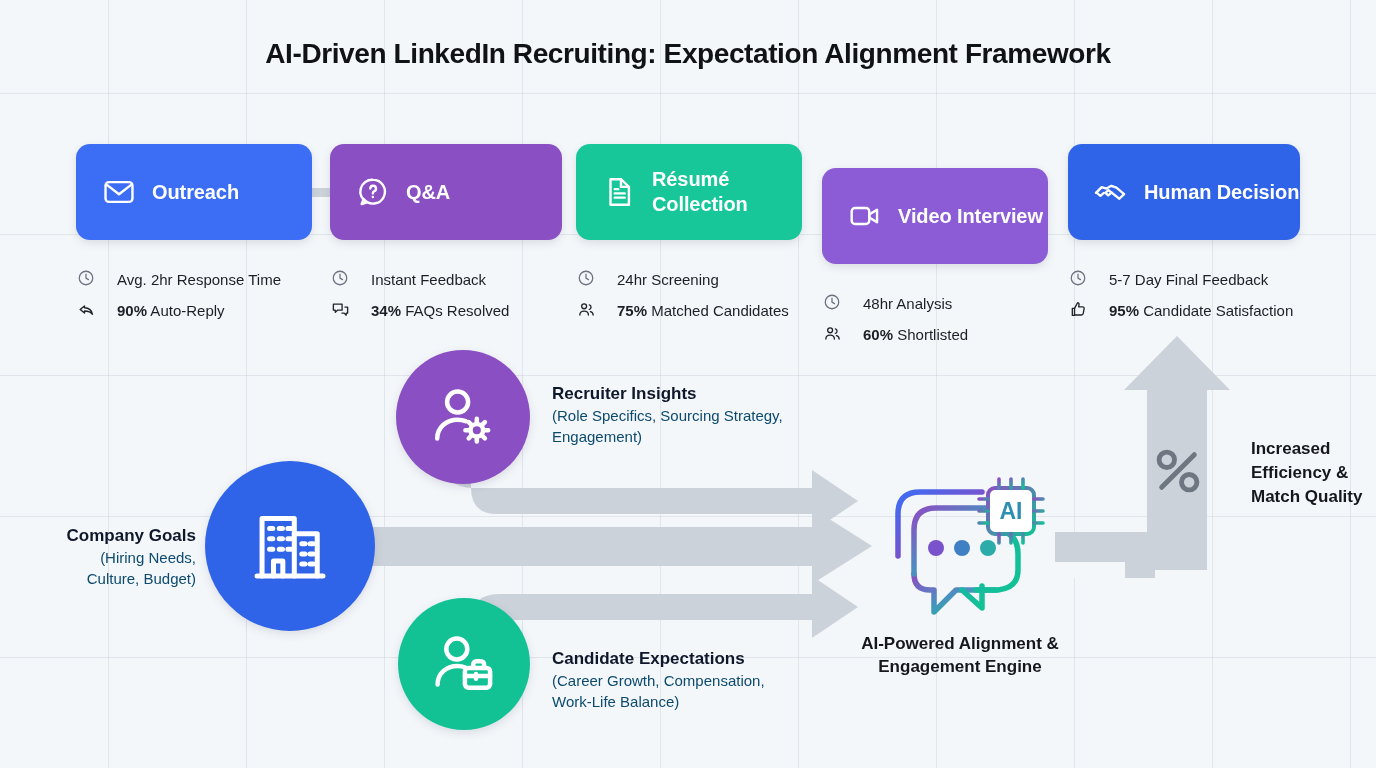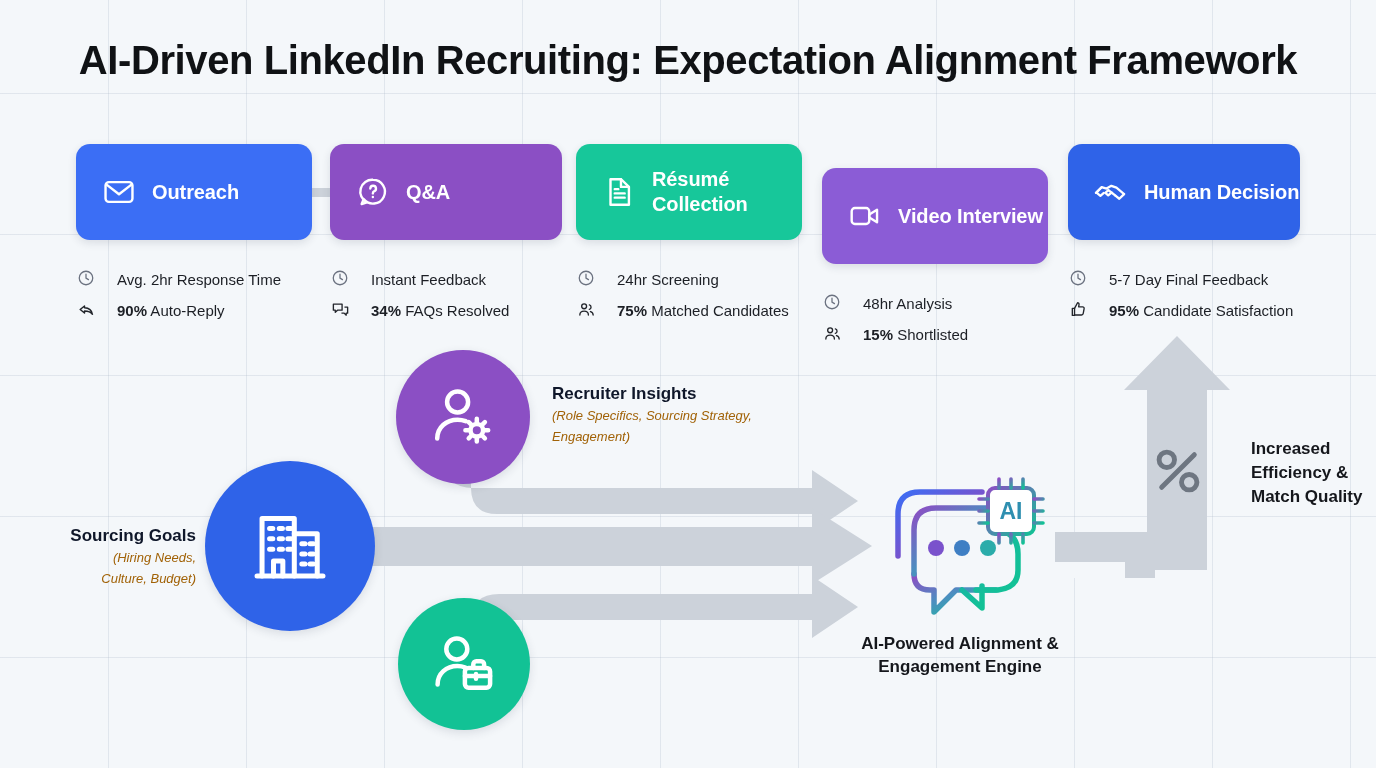--- a/index.html
+++ b/index.html
@@ -18,21 +18,21 @@
       linear-gradient(to bottom, rgba(180,192,205,.30) 1px, transparent 1px);
     background-size:138px 141px;
     background-position:-30px -48px;
     pointer-events:none;
   }
   #stage{position:absolute;inset:0;}
 
   
   #title{
     position:absolute;left:0;top:38px;width:1376px;text-align:center;
-    font-size:40px;font-weight:bold;letter-spacing:-.4px;color:#101215;
+    font-size:28px;font-weight:bold;letter-spacing:-.4px;color:#101215;
   }
 
   
   #pipeline{position:absolute;left:76px;top:144px;width:1224px;height:180px;}
   .connector{
     position:absolute;top:44px;height:9px;background:#ccd2da;border-radius:1px;
   }
   .stage-col{position:absolute;top:0;}
   .card{
     height:96px;border-radius:14px;display:flex;align-items:center;
@@ -49,21 +49,21 @@
   .metric-txt{font-size:15px;color:#1c1f25;white-space:nowrap;}
   .metric-txt b{font-weight:bold;}
 
   
   .node-circle{
     position:absolute;border-radius:50%;display:flex;align-items:center;justify-content:center;
     box-shadow:0 3px 10px rgba(40,50,70,.13);
   }
   .node-text{position:absolute;}
   .node-title{font-size:17px;font-weight:bold;color:#0f172a;line-height:22px;}
-  .node-sub{font-size:13px;color:#a16207;line-height:21px;font-style:italic;}
+  .node-sub{font-size:15px;color:#0c4a6e;line-height:21px;}
   .node-text.right-align{text-align:right;}
 
   .engine-label{
     position:absolute;text-align:center;font-size:17px;font-weight:bold;
     color:#15171c;line-height:23px;
   }
   .outcome-label{
     position:absolute;font-size:17px;font-weight:bold;color:#15171c;line-height:24px;margin-left:40px;
   }
   svg{display:block;overflow:visible;}
@@ -202,21 +202,21 @@
           <span class="metric-txt"><b></b><span>48hr Analysis</span></span>
         </div>
         <div class="metric">
           <span class="metric-ico">
             <svg width="19" height="19" viewBox="0 0 24 24" fill="none" stroke="#22252b" stroke-width="1.7" stroke-linecap="round" stroke-linejoin="round">
                 <circle cx="9" cy="8" r="3.1"></circle>
                 <path d="M3.6 19c0-3 2.4-5 5.4-5s5.4 2 5.4 5"></path>
                 <path d="M15.6 6.2a2.9 2.9 0 0 1 0 5.6M17 14.6c2 .6 3.4 2.3 3.4 4.4"></path>
               </svg>
           </span>
-          <span class="metric-txt"><b>15%</b><span> Shortlisted</span></span>
+          <span class="metric-txt"><b>60%</b><span> Shortlisted</span></span>
         </div>
       </div>
     </div>
 
     <div class="stage-col" style="left:992px;width:232px;">
       <div class="card" style="width:232px;background:#2f63e8;padding-left:24px;">
         <span class="card-icon">
           <svg width="36" height="36" viewBox="0 0 24 24" fill="none" stroke="#fff" stroke-width="1.5" stroke-linecap="round" stroke-linejoin="round">
             <path d="M2.6 12.6l3.8-3.8 3.3.9 3.2-1.8 3.4 1.2 5.1 4.3"></path>
             <path d="M21.4 13.4l-3.2 3.1-2.6-2.1"></path>
@@ -291,35 +291,40 @@
         <path d="M4.2 20.4V4.3h9v16.1"></path>
         <path d="M13.2 8.6h6.4v11.8"></path>
         <path d="M2.8 20.4h18.4"></path>
         <path d="M7.4 20.4v-4.2h2.6v4.2"></path>
         <path d="M6.3 7.1h.9M9 7.1h.9M11.4 7.1h.9M6.3 10h.9M9 10h.9M11.4 10h.9M6.3 12.9h.9M9 12.9h.9M11.4 12.9h.9"></path>
         <path d="M15.3 11.4h.9M17.6 11.4h.9M15.3 14.2h.9M17.6 14.2h.9M15.3 17h.9M17.6 17h.9"></path>
       </svg>
     </span>
   </div>
   <div class="node-text right-align" style="left:0px;top:525px;width:196px;">
-    <div class="node-title">Sourcing Goals</div>
+    <div class="node-title">Company Goals</div>
     <div class="node-sub">(Hiring Needs,</div>
     <div class="node-sub">Culture, Budget)</div>
   </div>
 
   <div class="node-circle" style="left:398px;top:598px;width:132px;height:132px;background:#12c295;">
     <span>
       <svg width="72" height="72" viewBox="0 0 24 24" fill="none" stroke="#fff" stroke-width="1.5" stroke-linecap="round" stroke-linejoin="round">
         <circle cx="9.6" cy="7" r="3.5"></circle>
         <path d="M3.2 18.8c0-3.6 2.9-6.1 6.6-6.1 1 0 1.9.2 2.7.5"></path>
         <rect x="12.3" y="13.3" width="8.4" height="6.6" rx="1.2"></rect>
         <path d="M15.1 13.3v-1.2a1 1 0 0 1 1-1h1.6a1 1 0 0 1 1 1v1.2"></path>
         <path d="M12.3 16h8.4M16 15.3v1.6"></path>
       </svg>
     </span>
+  </div>
+  <div class="node-text" style="left:552px;top:648px;">
+    <div class="node-title">Candidate Expectations</div>
+    <div class="node-sub">(Career Growth, Compensation,</div>
+    <div class="node-sub">Work-Life Balance)</div>
   </div>
 
   <svg style="position:absolute;left:878px;top:470px;width:170px;height:160px;">
     <defs>
       <linearGradient id="gBack" x1="0" y1="0" x2="1" y2="1">
         <stop offset="0%" stop-color="#3b6ef5"></stop>
           <stop offset="55%" stop-color="#7a52cc"></stop>
           <stop offset="100%" stop-color="#4f86d0"></stop>
       </linearGradient>
       <linearGradient id="gFront" x1="0.05" y1="0" x2="0.95" y2="1">

